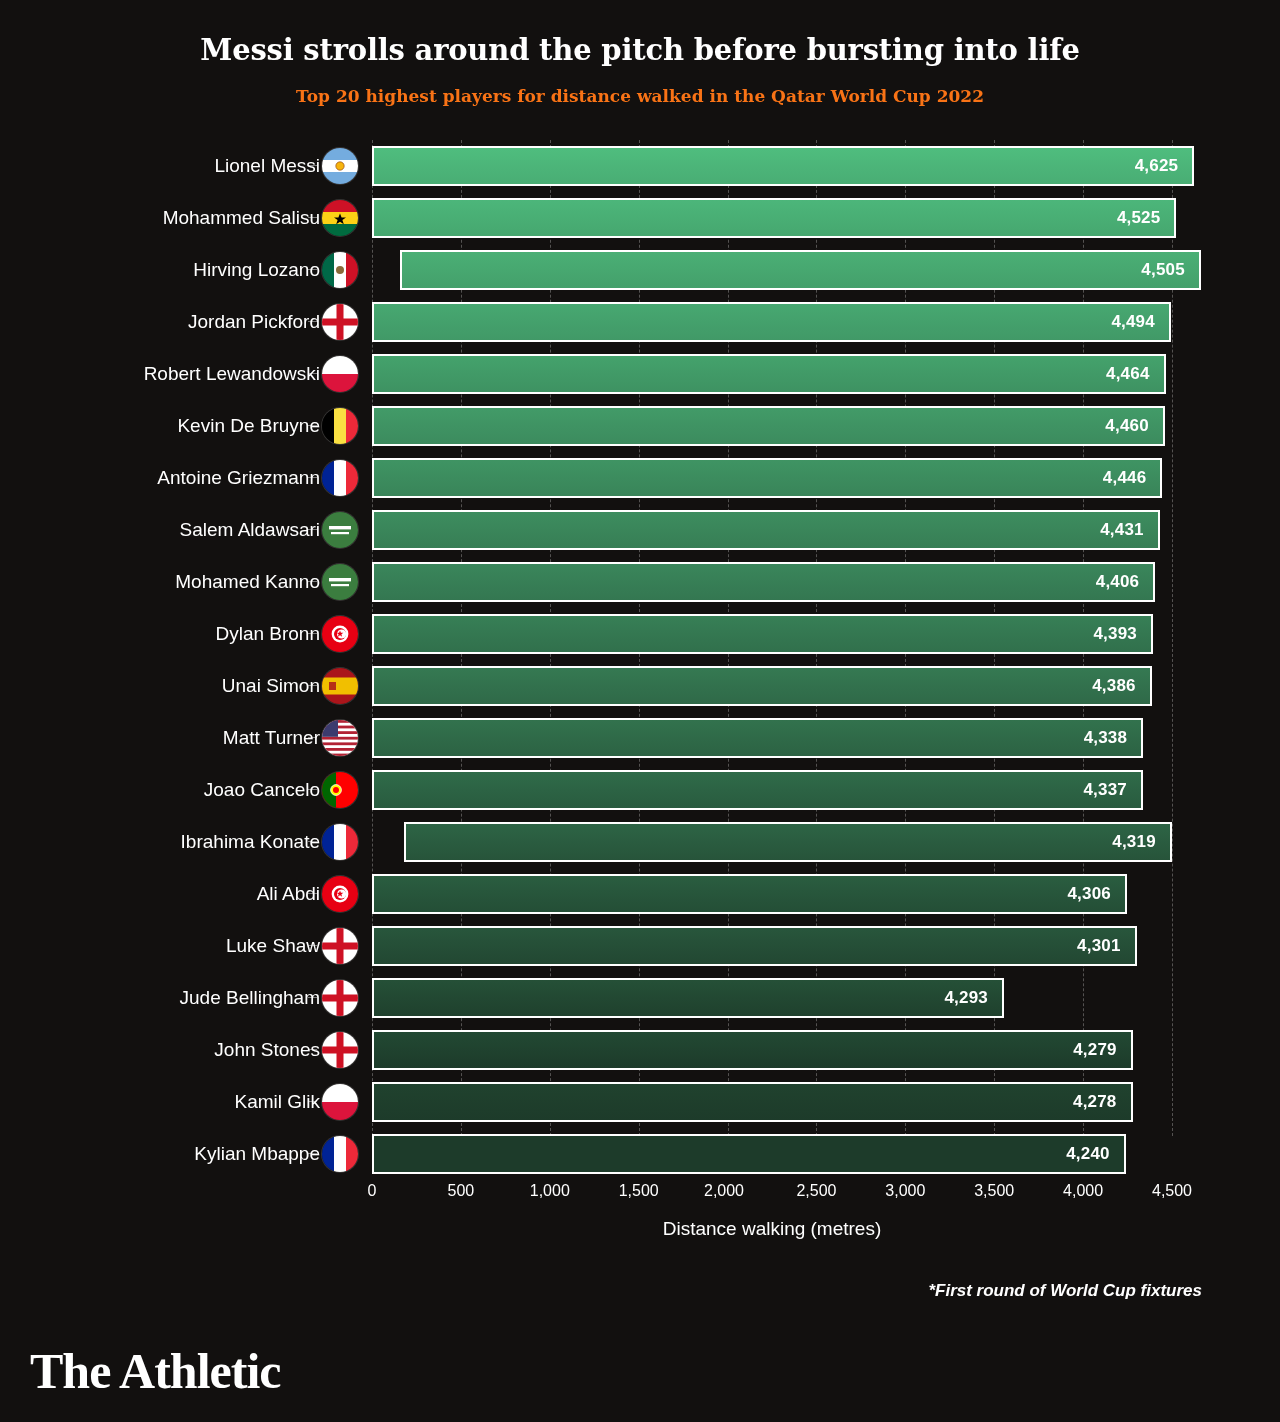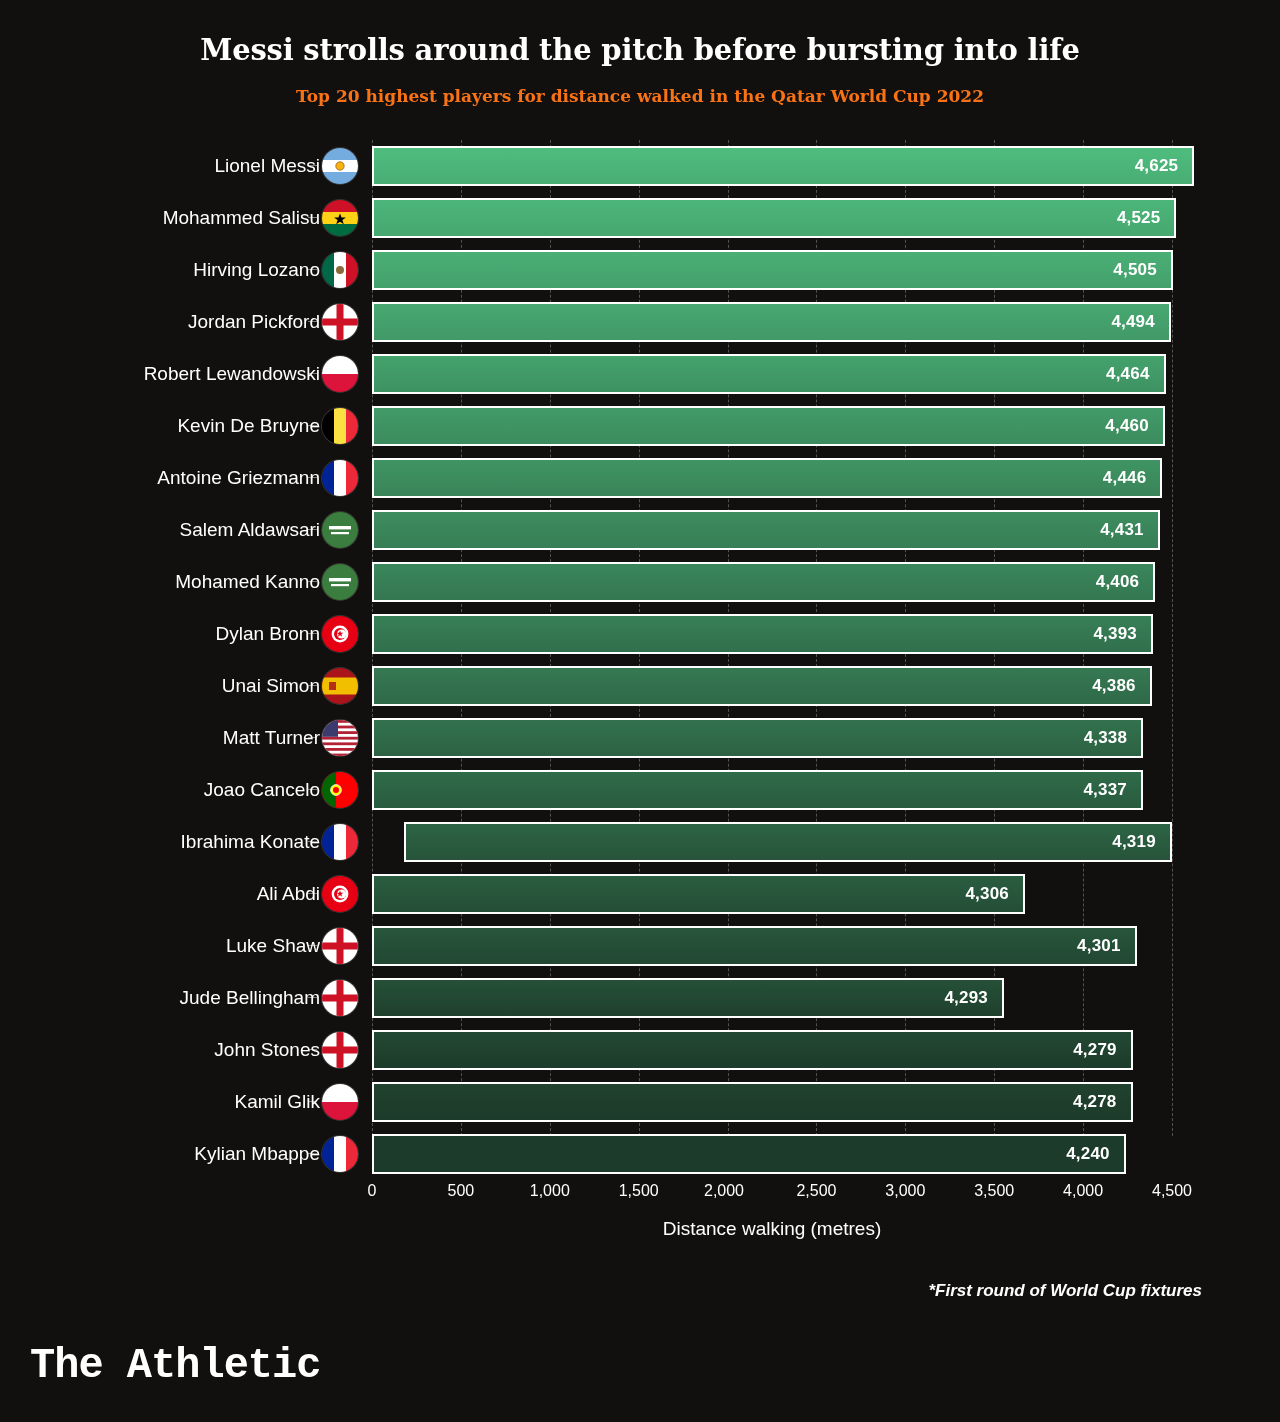--- a/index.html
+++ b/index.html
@@ -166,23 +166,23 @@
     top: 1281px;
     font-size: 17px;
     font-style: italic;
     font-weight: bold;
     color: #ffffff;
   }
   .brand {
     position: absolute;
     left: 30px;
     top: 1342px;
-    font-family: Liberation Mono, monospace;
+    font-family: Liberation Serif, serif;
     font-weight: bold;
-    font-size: 42px;
+    font-size: 50px;
     letter-spacing: -1px;
     color: #ffffff;
   }
 </style>
 </head>
 <body>
 
 <div class="page">
 
   <div class="title">Messi strolls around the pitch before bursting into life</div>
@@ -236,21 +236,21 @@
           <div class="label">Hirving Lozano</div>
           <div class="tick-dash"></div>
           <div class="flag">
             <svg width="36" height="36" viewBox="0 0 36 36">
               <rect width="12" height="36" fill="#006847"></rect>
               <rect x="12" width="12" height="36" fill="#ffffff"></rect>
               <rect x="24" width="12" height="36" fill="#CE1126"></rect>
               <circle cx="18" cy="18" r="4" fill="#8a6a3a"></circle>
             </svg>
           </div>
-          <div class="bar" style="width: 800.889px; background: linear-gradient(rgb(74, 175, 117), rgb(68, 160, 107));">
+          <div class="bar" style="width: 800.889px; background: linear-gradient(rgb(74, 175, 117), rgb(68, 160, 107)); margin-left: 28px;">
             <span class="value">4,505</span>
           </div>
         </div>
         <div class="row">
           <div class="label">Jordan Pickford</div>
           <div class="tick-dash"></div>
           <div class="flag">
             <svg width="36" height="36" viewBox="0 0 36 36">
               <rect width="36" height="36" fill="#ffffff"></rect>
               <rect x="14.5" width="7" height="36" fill="#CE1124"></rect>
@@ -414,21 +414,21 @@
           <div class="tick-dash"></div>
           <div class="flag">
             <svg width="36" height="36" viewBox="0 0 36 36">
               <rect width="36" height="36" fill="#E70013"></rect>
               <circle cx="18" cy="18" r="8.4" fill="#ffffff"></circle>
               <circle cx="18" cy="18" r="6" fill="#E70013"></circle>
               <circle cx="19.6" cy="18" r="4.6" fill="#ffffff"></circle>
               <polygon points="18,14.4 18.9,16.8 21.4,16.8 19.4,18.3 20.1,20.7 18,19.2 15.9,20.7 16.6,18.3 14.6,16.8 17.1,16.8" fill="#E70013"></polygon>
             </svg>
           </div>
-          <div class="bar" style="width: 653px; background: linear-gradient(rgb(42, 93, 64), rgb(36, 78, 54));">
+          <div class="bar" style="width: 755px; background: linear-gradient(rgb(42, 93, 64), rgb(36, 78, 54));">
             <span class="value">4,306</span>
           </div>
         </div>
         <div class="row">
           <div class="label">Luke Shaw</div>
           <div class="tick-dash"></div>
           <div class="flag">
             <svg width="36" height="36" viewBox="0 0 36 36">
               <rect width="36" height="36" fill="#ffffff"></rect>
               <rect x="14.5" width="7" height="36" fill="#CE1124"></rect>

